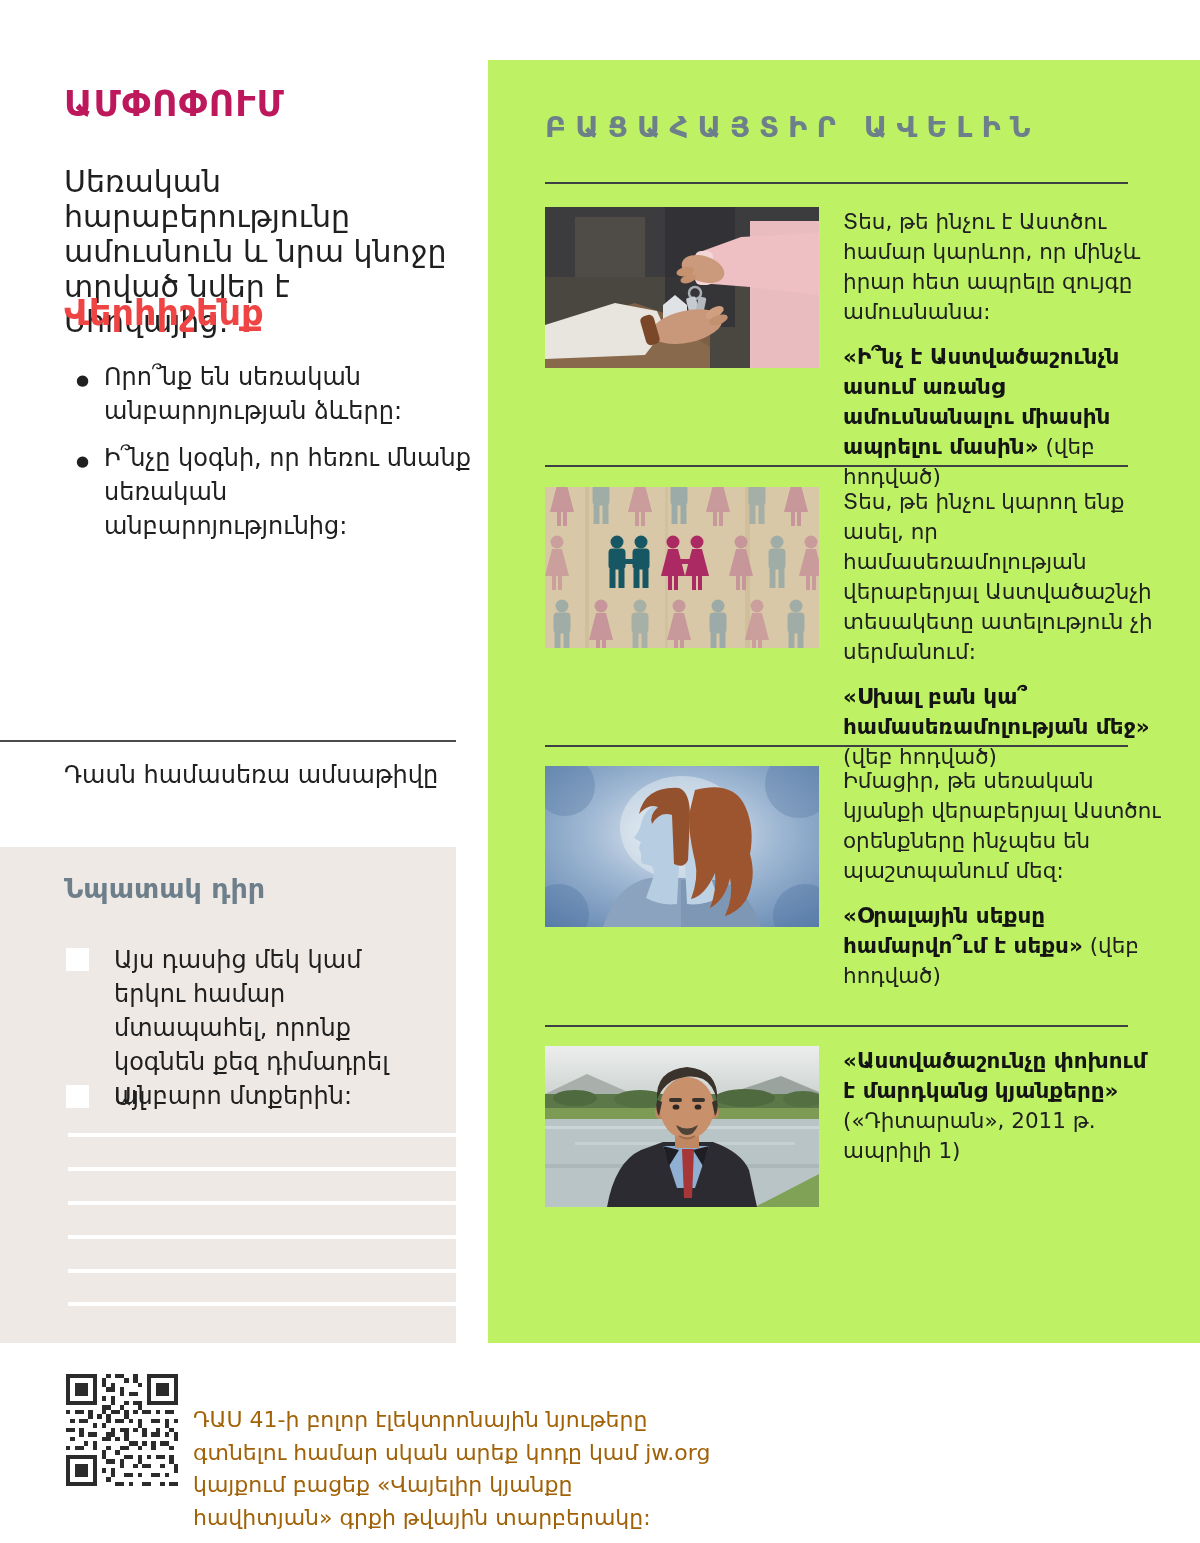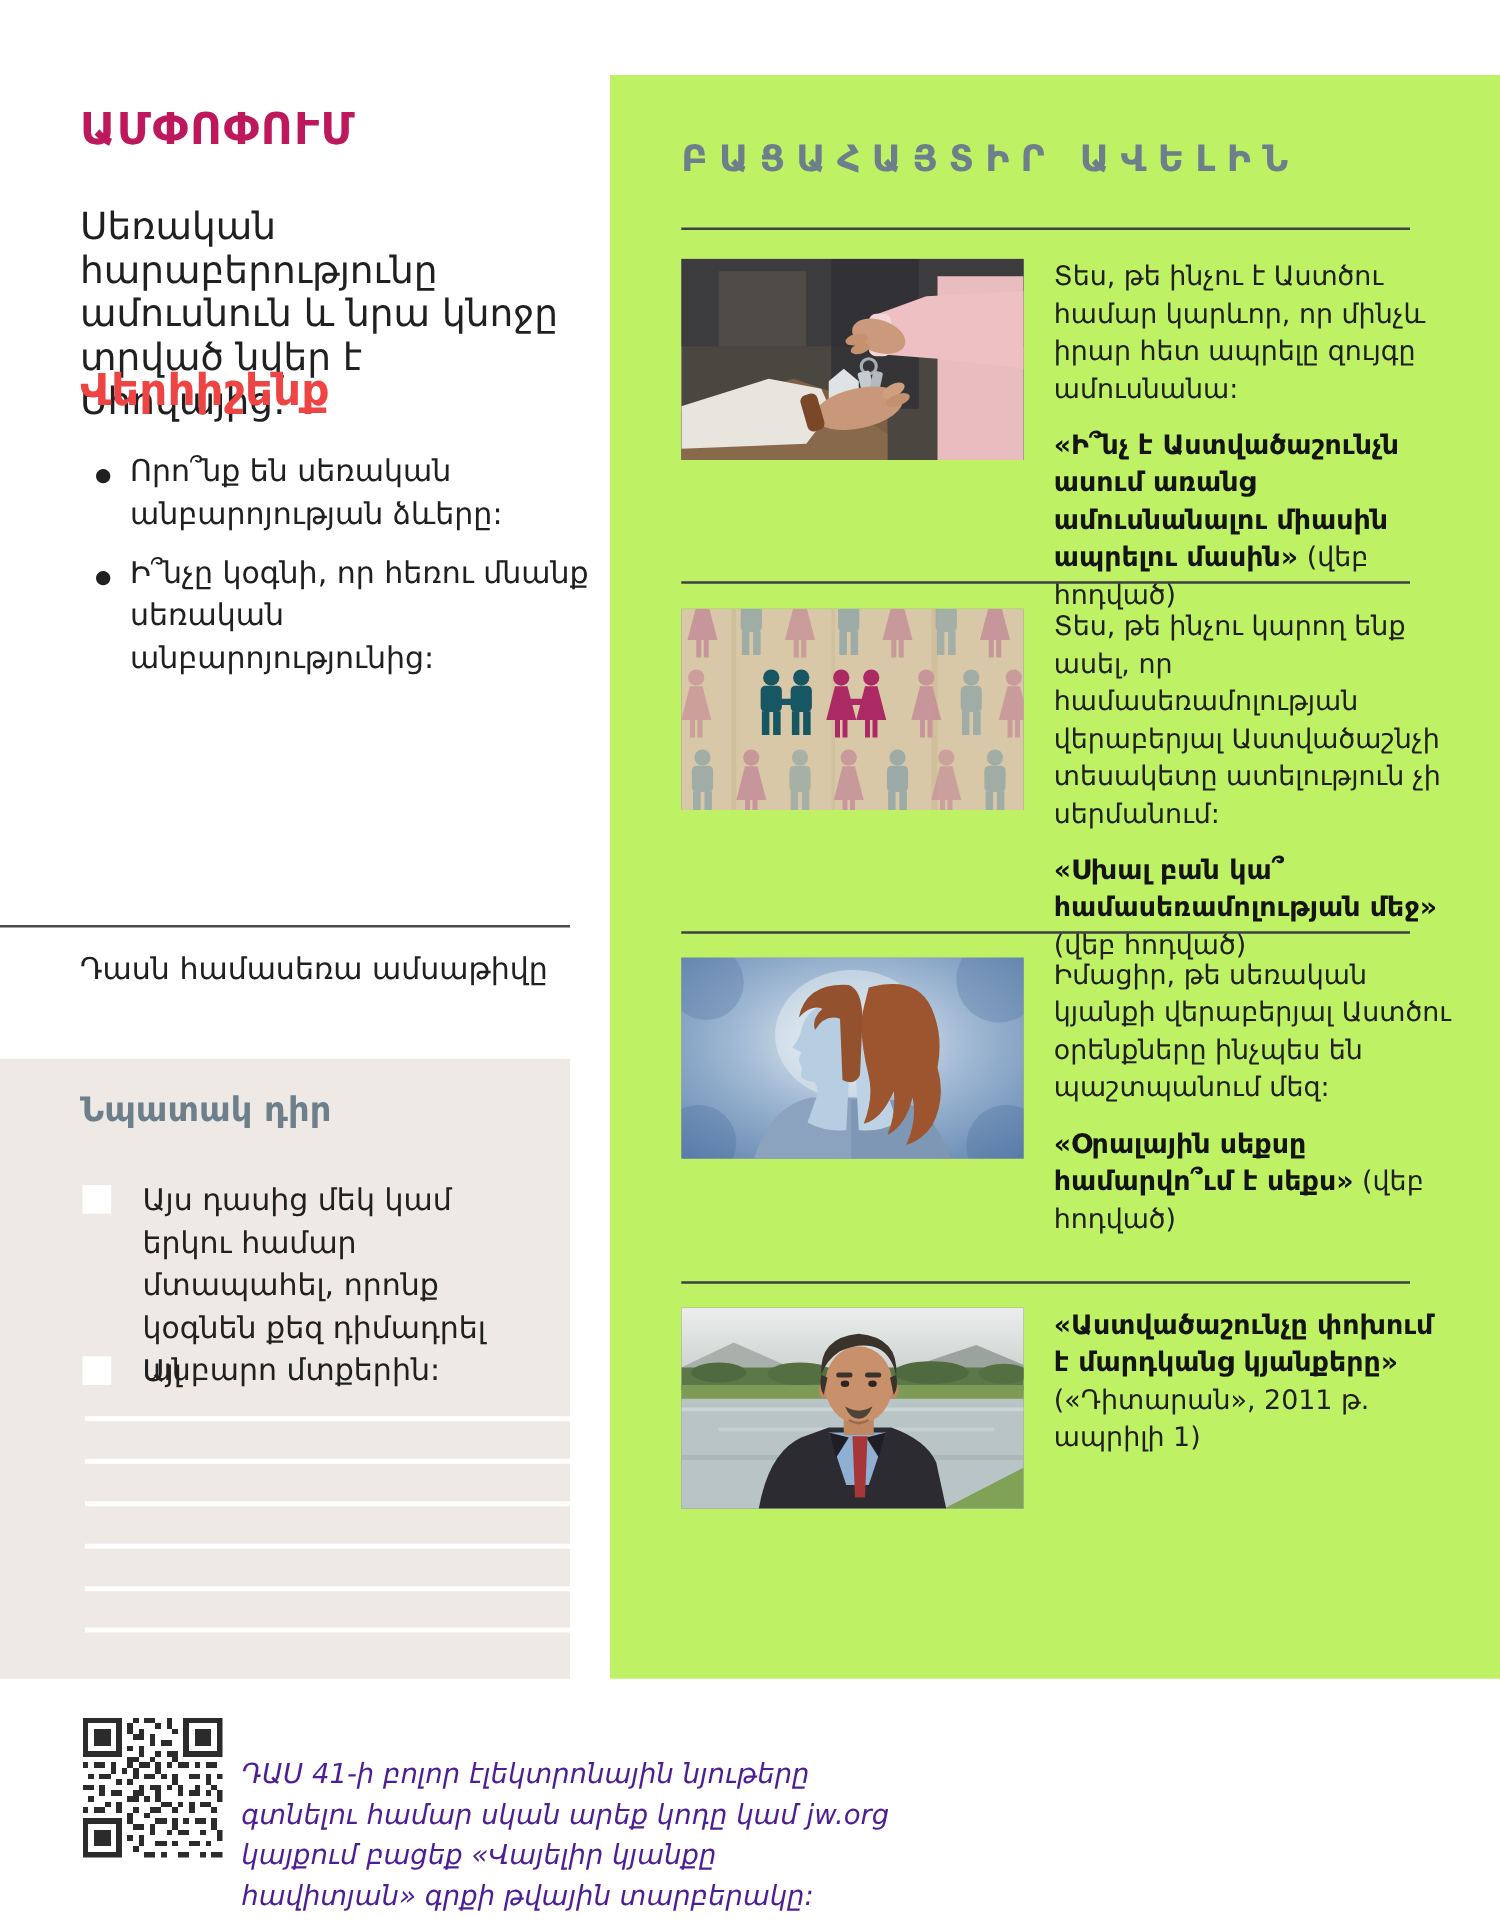--- a/index.html
+++ b/index.html
@@ -33,21 +33,21 @@
   .rule{left:57px;width:583px;height:2px;background:#3e4144;}
   .sec-img{left:57px;width:274px;height:161px;overflow:hidden;background:#999;}
   .sec-img svg{display:block;}
   .sec-text{left:355px;width:322px;font-size:21.5px;line-height:30px;}
   .sec-text .lead{margin:0 0 15px 0;}
   .sec-text .ref{margin:0;}
   .sec-text strong{font-weight:bold;color:#141414;}
 
   
   .qr{left:66px;top:1374px;width:112px;height:112px;}
-  .footer-note{left:193px;top:1404px;width:520px;font-size:22px;line-height:32.5px;color:#4c1d95;font-style:italic;}
+  .footer-note{left:193px;top:1404px;width:520px;font-size:22px;line-height:32.5px;color:#a16207;}
 </style>
 </head>
 <body>
 
 <div class="page">
 
   <div class="abs summary-title">ԱՄՓՈՓՈՒՄ</div>
   <div class="abs summary-body">Սեռական հարաբերությունը ամուս­նուն և նրա կնոջը տրված նվեր է Եհովայից:</div>
 
   <div class="abs review-title">Վերհիշենք</div>

